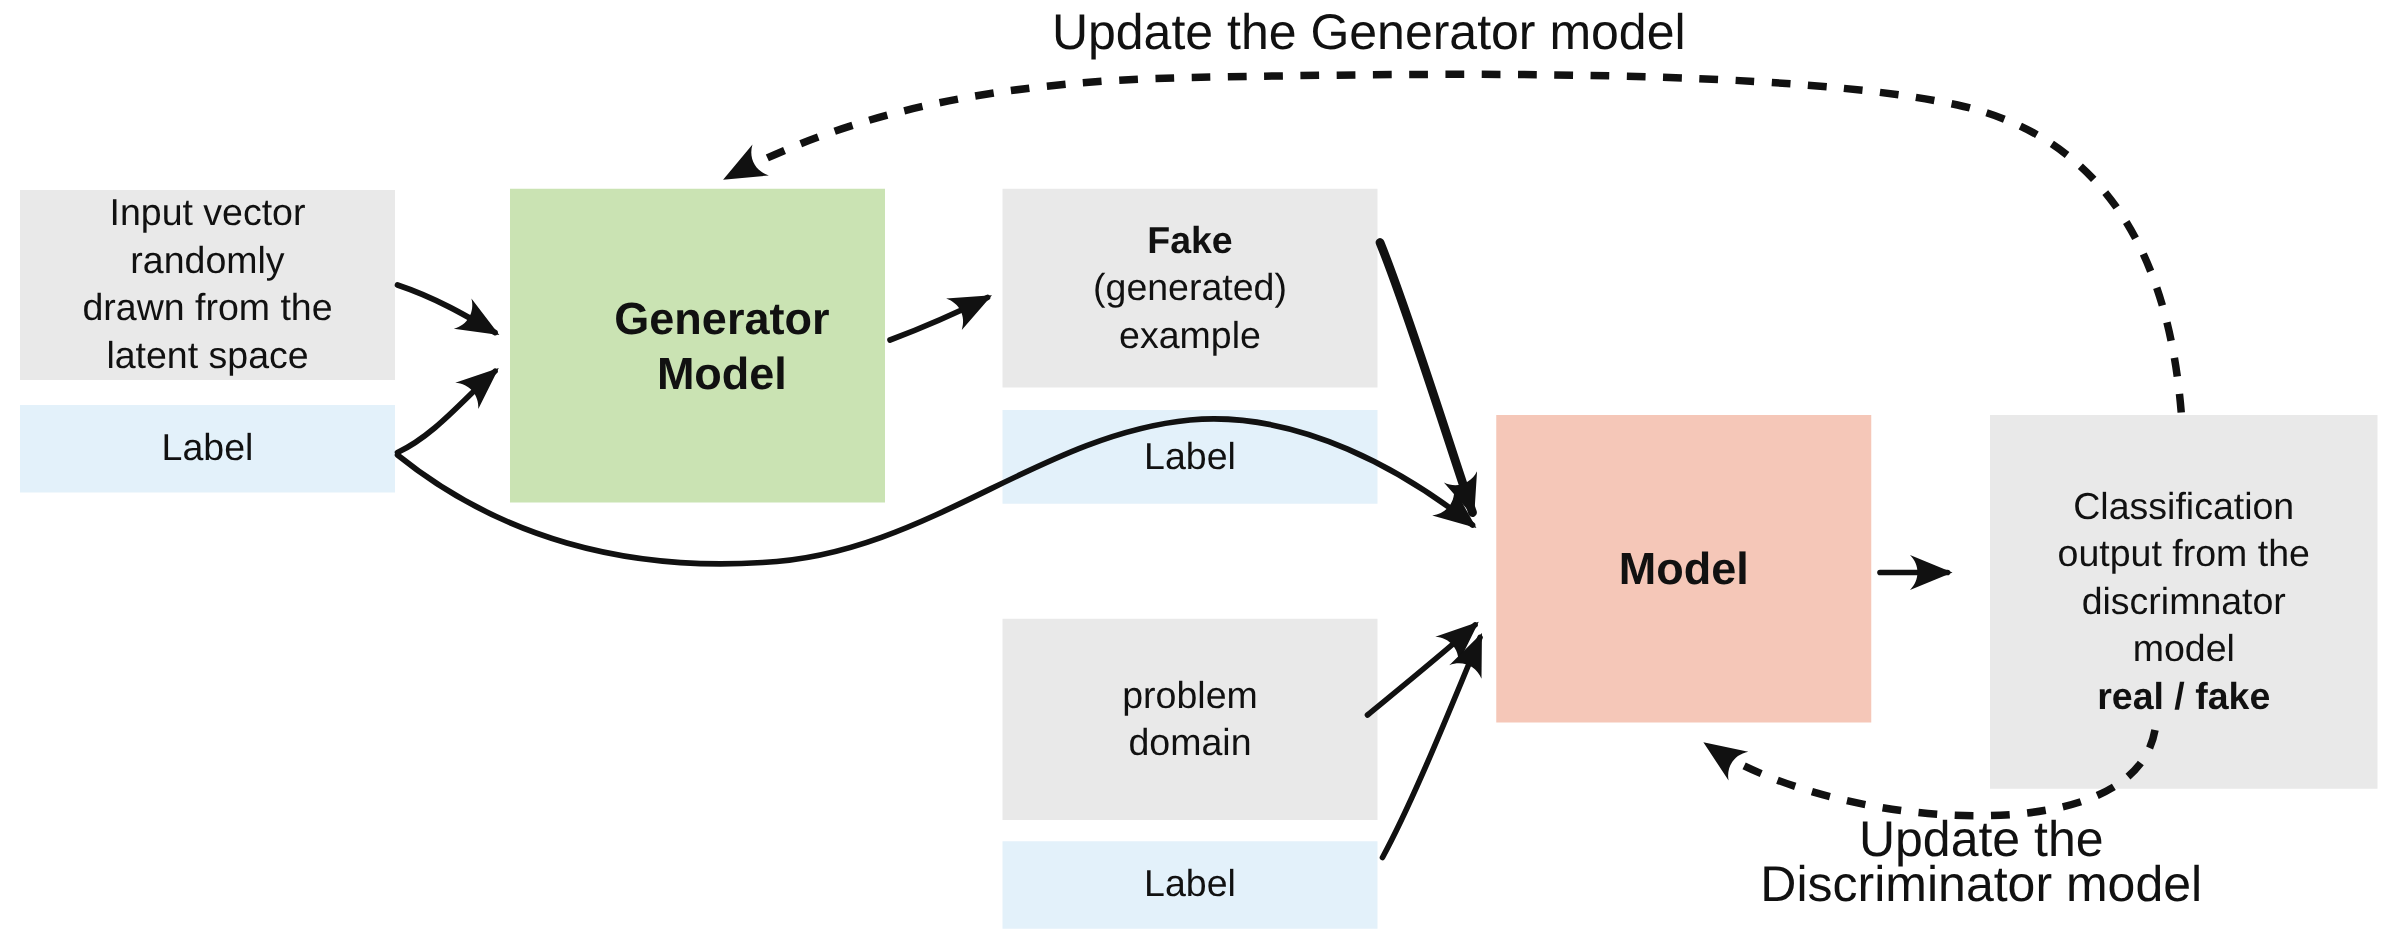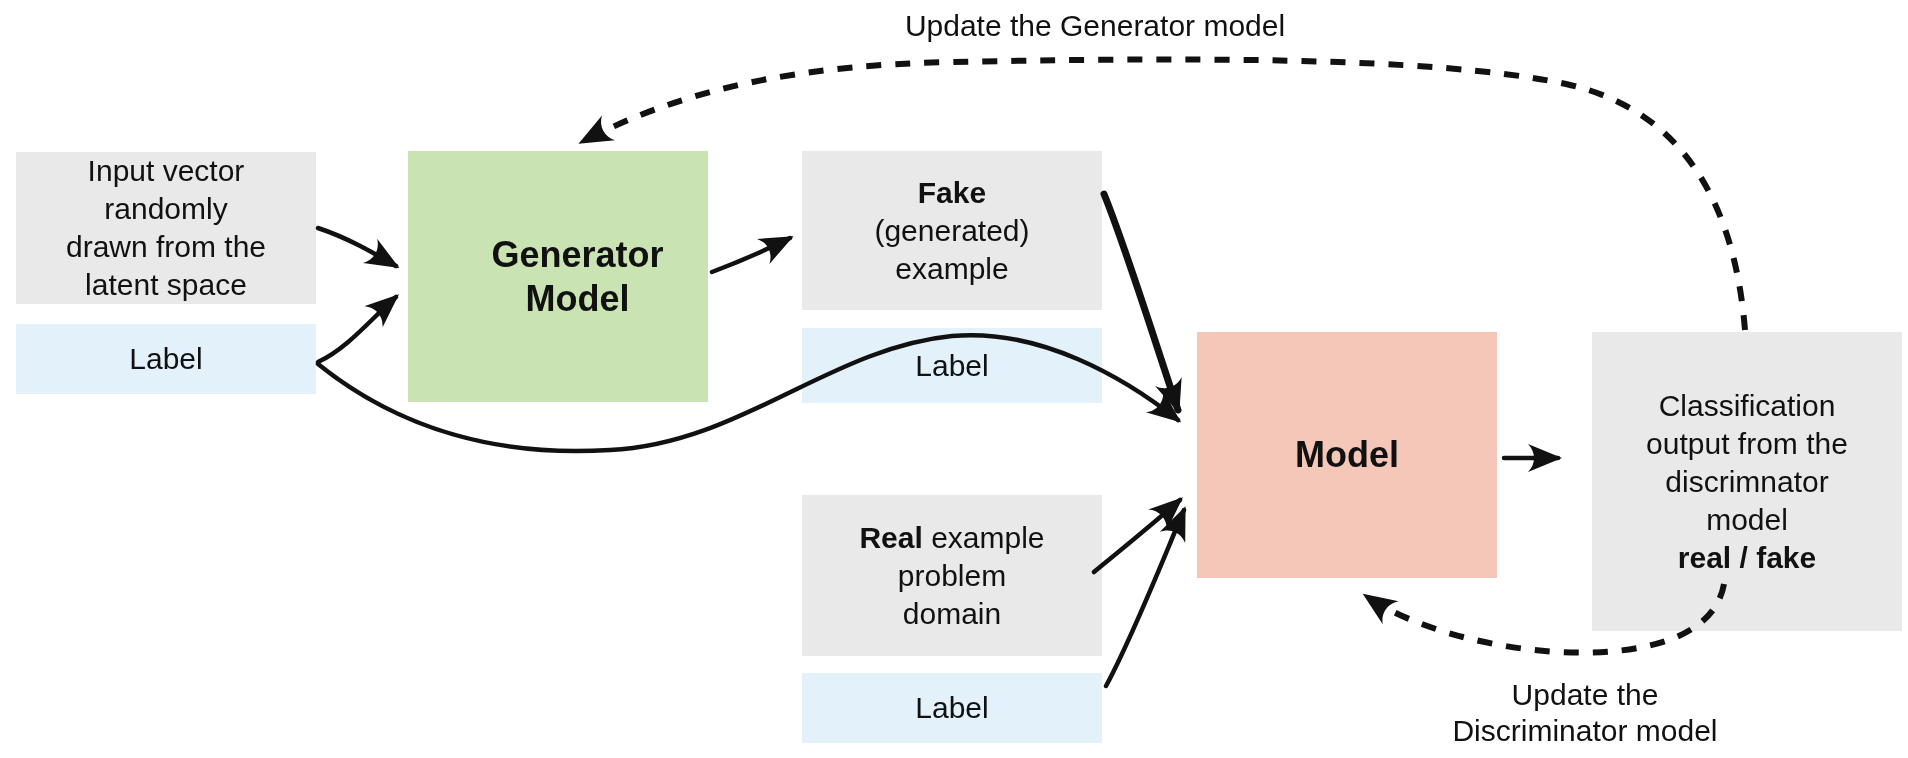--- a/index.html
+++ b/index.html
@@ -31,24 +31,24 @@
   #generator         {left:408px; top:151px; width:300px; height:251px;}
   #fake-example      {left:802px; top:151px; width:300px; height:159px;}
   #fake-label        {left:802px; top:328px; width:300px; height:75px;}
   #real-example      {left:802px; top:495px; width:300px; height:161px;}
   #real-label        {left:802px; top:673px; width:300px; height:70px;}
   #discriminator     {left:1197px;top:332px; width:300px; height:246px;}
   #classification    {left:1592px;top:332px; width:310px; height:299px;}
 
   .annotation{
     position:absolute;z-index:3;text-align:center;
-    font-size:30px;line-height:36px;color:var(--ink);
+    font-size:40px;line-height:36px;color:var(--ink);
   }
   #update-generator-label{left:795px;top:8px;width:600px;}
-  #update-discriminator-label{left:1385px;top:654px;width:400px;margin-top:23px;}
+  #update-discriminator-label{left:1385px;top:654px;width:400px;}
 
   svg.arrows{position:absolute;left:0;top:0;z-index:2;pointer-events:none;}
   .arrow{stroke:var(--ink);fill:none;stroke-width:4.5;stroke-linecap:round;}
   .arrow.thick{stroke-width:7;}
   .arrow.dashed{stroke-width:6;stroke-dasharray:15 14;stroke-linecap:butt;}
   .ah{fill:var(--ink);}
 </style>
 </head>
 <body>
 
@@ -74,21 +74,20 @@
     <div class="ln b">Fake</div>
     <div class="ln">(generated)</div>
     <div class="ln">example</div>
   </div>
 
   <div class="node blue" id="fake-label">
     <div class="ln">Label</div>
   </div>
 
   <div class="node gray" id="real-example">
-    <div class="ln"><span class="b">Real</span><span> example</span></div>
     <div class="ln">problem</div>
     <div class="ln">domain</div>
   </div>
 
   <div class="node blue" id="real-label">
     <div class="ln">Label</div>
   </div>
 
   <div class="node pink title" id="discriminator">
     <div class="ln">Model</div>

